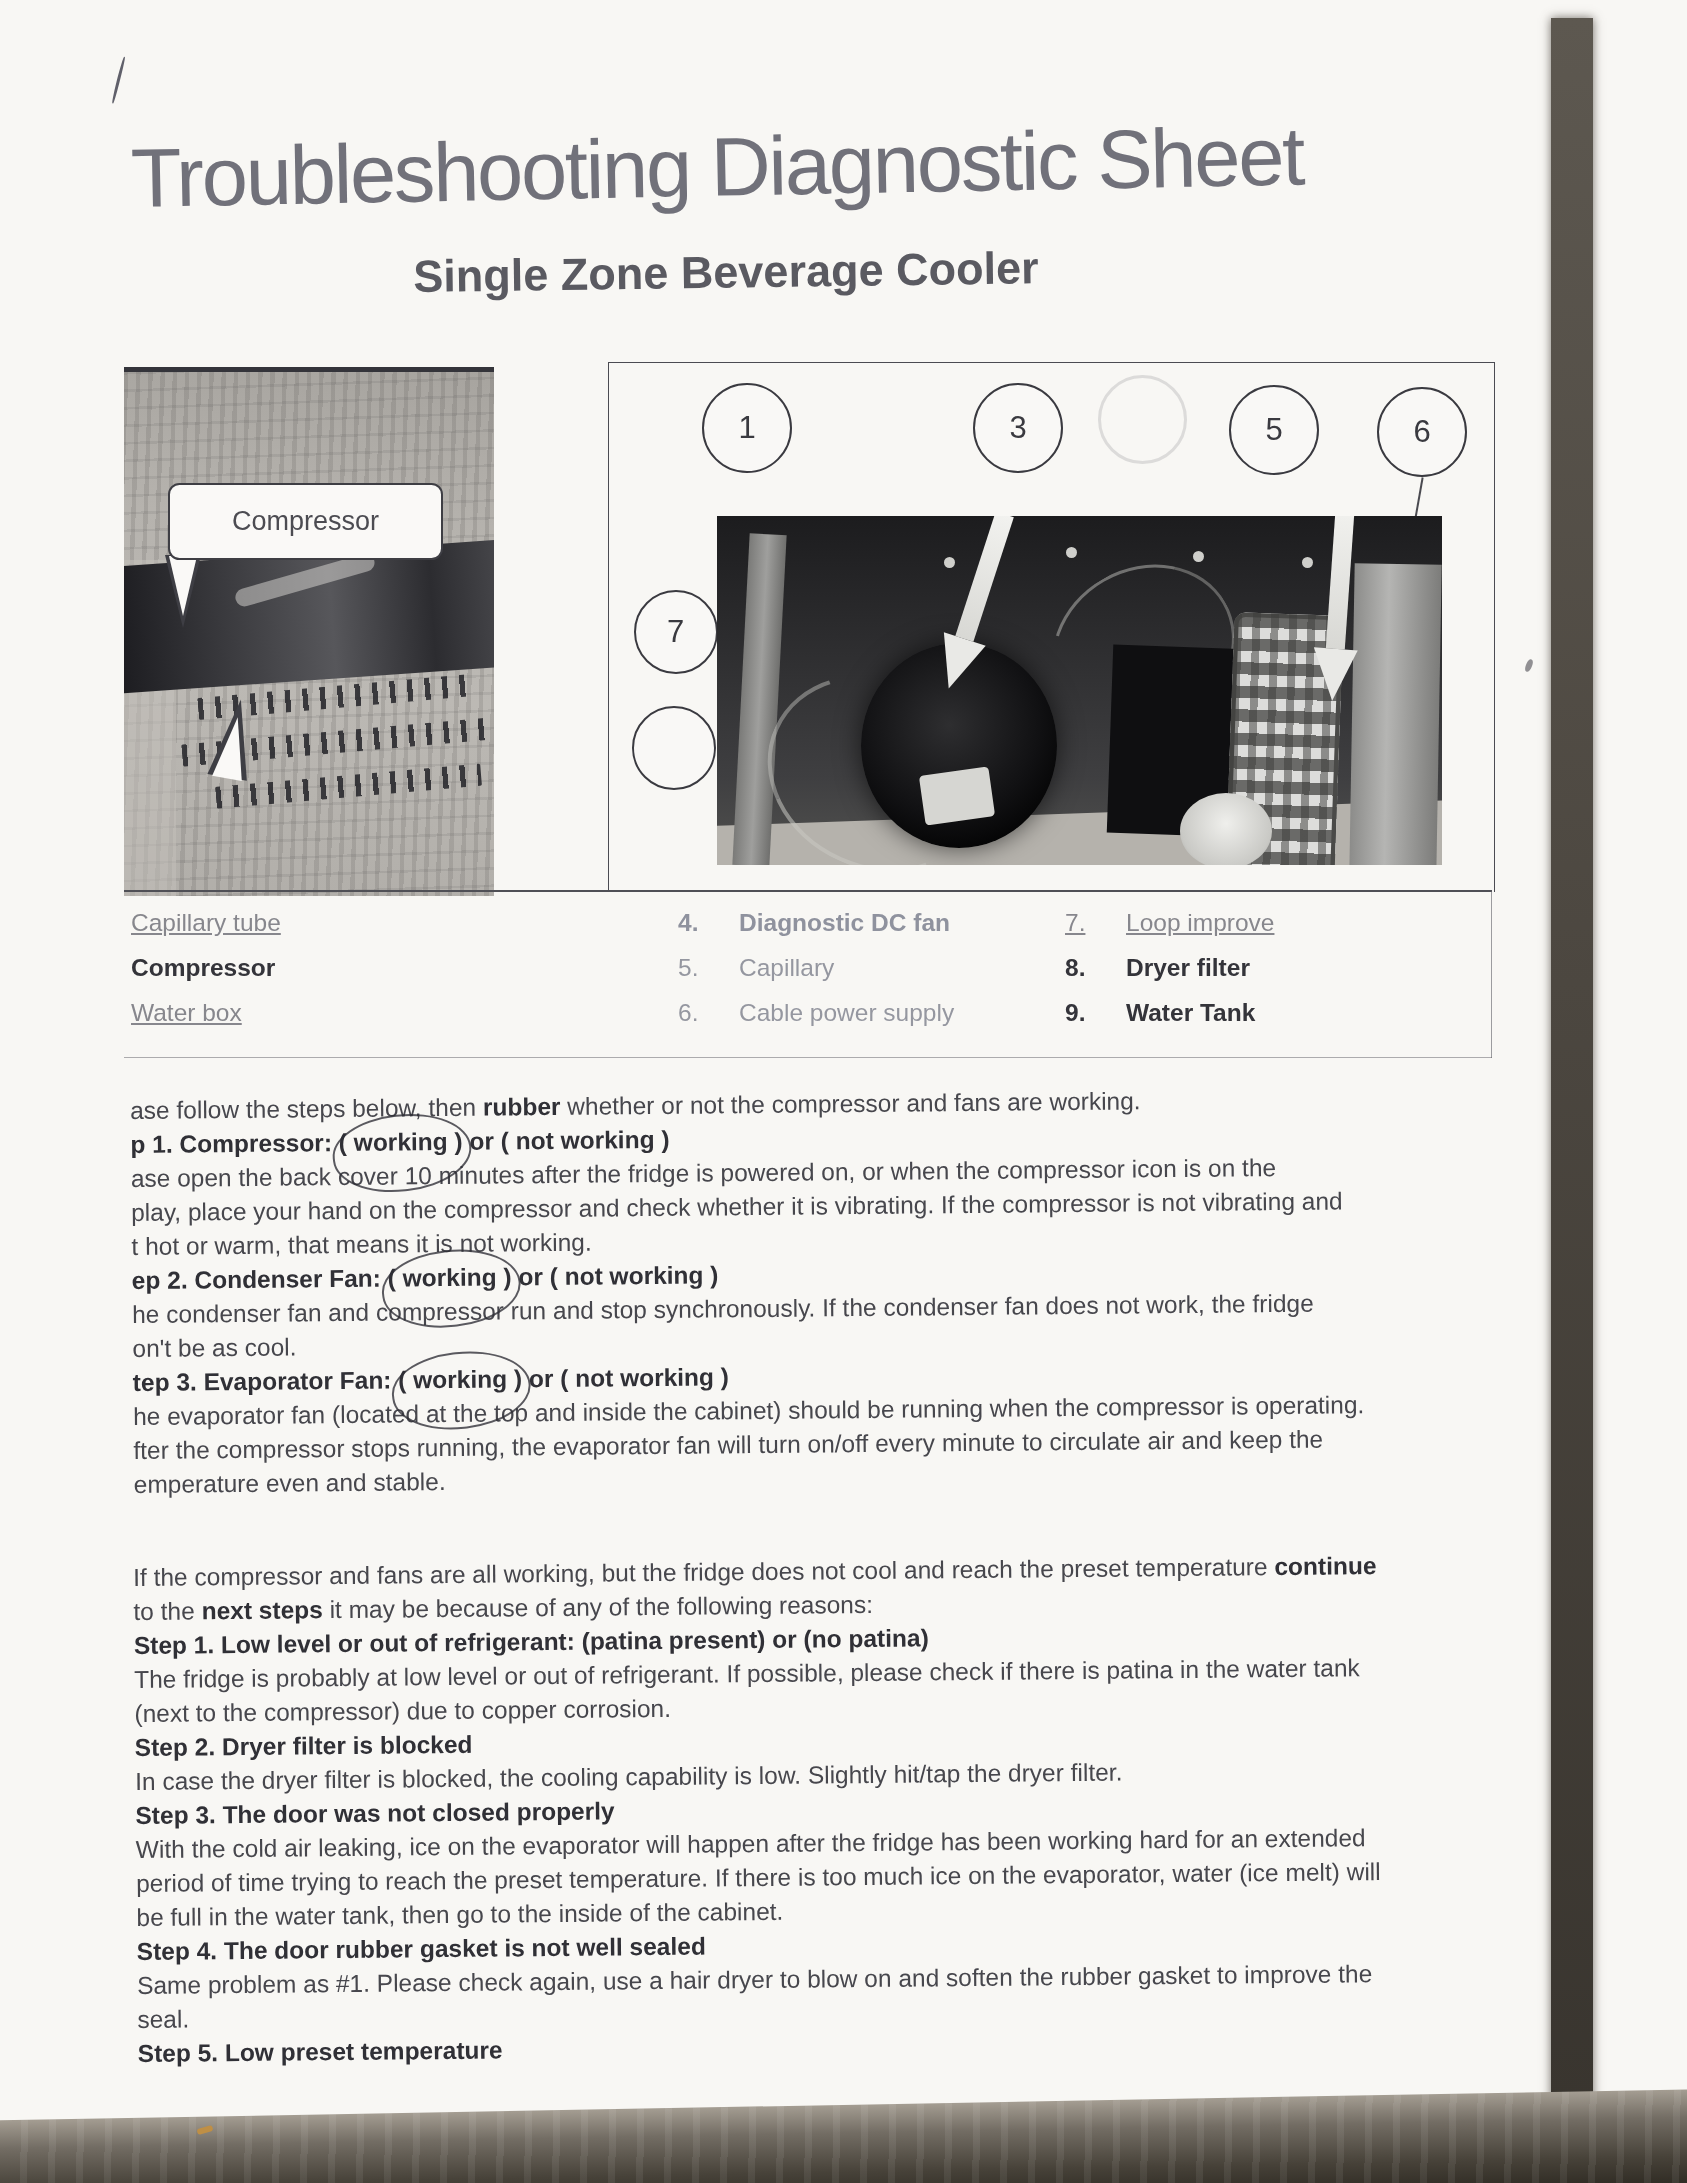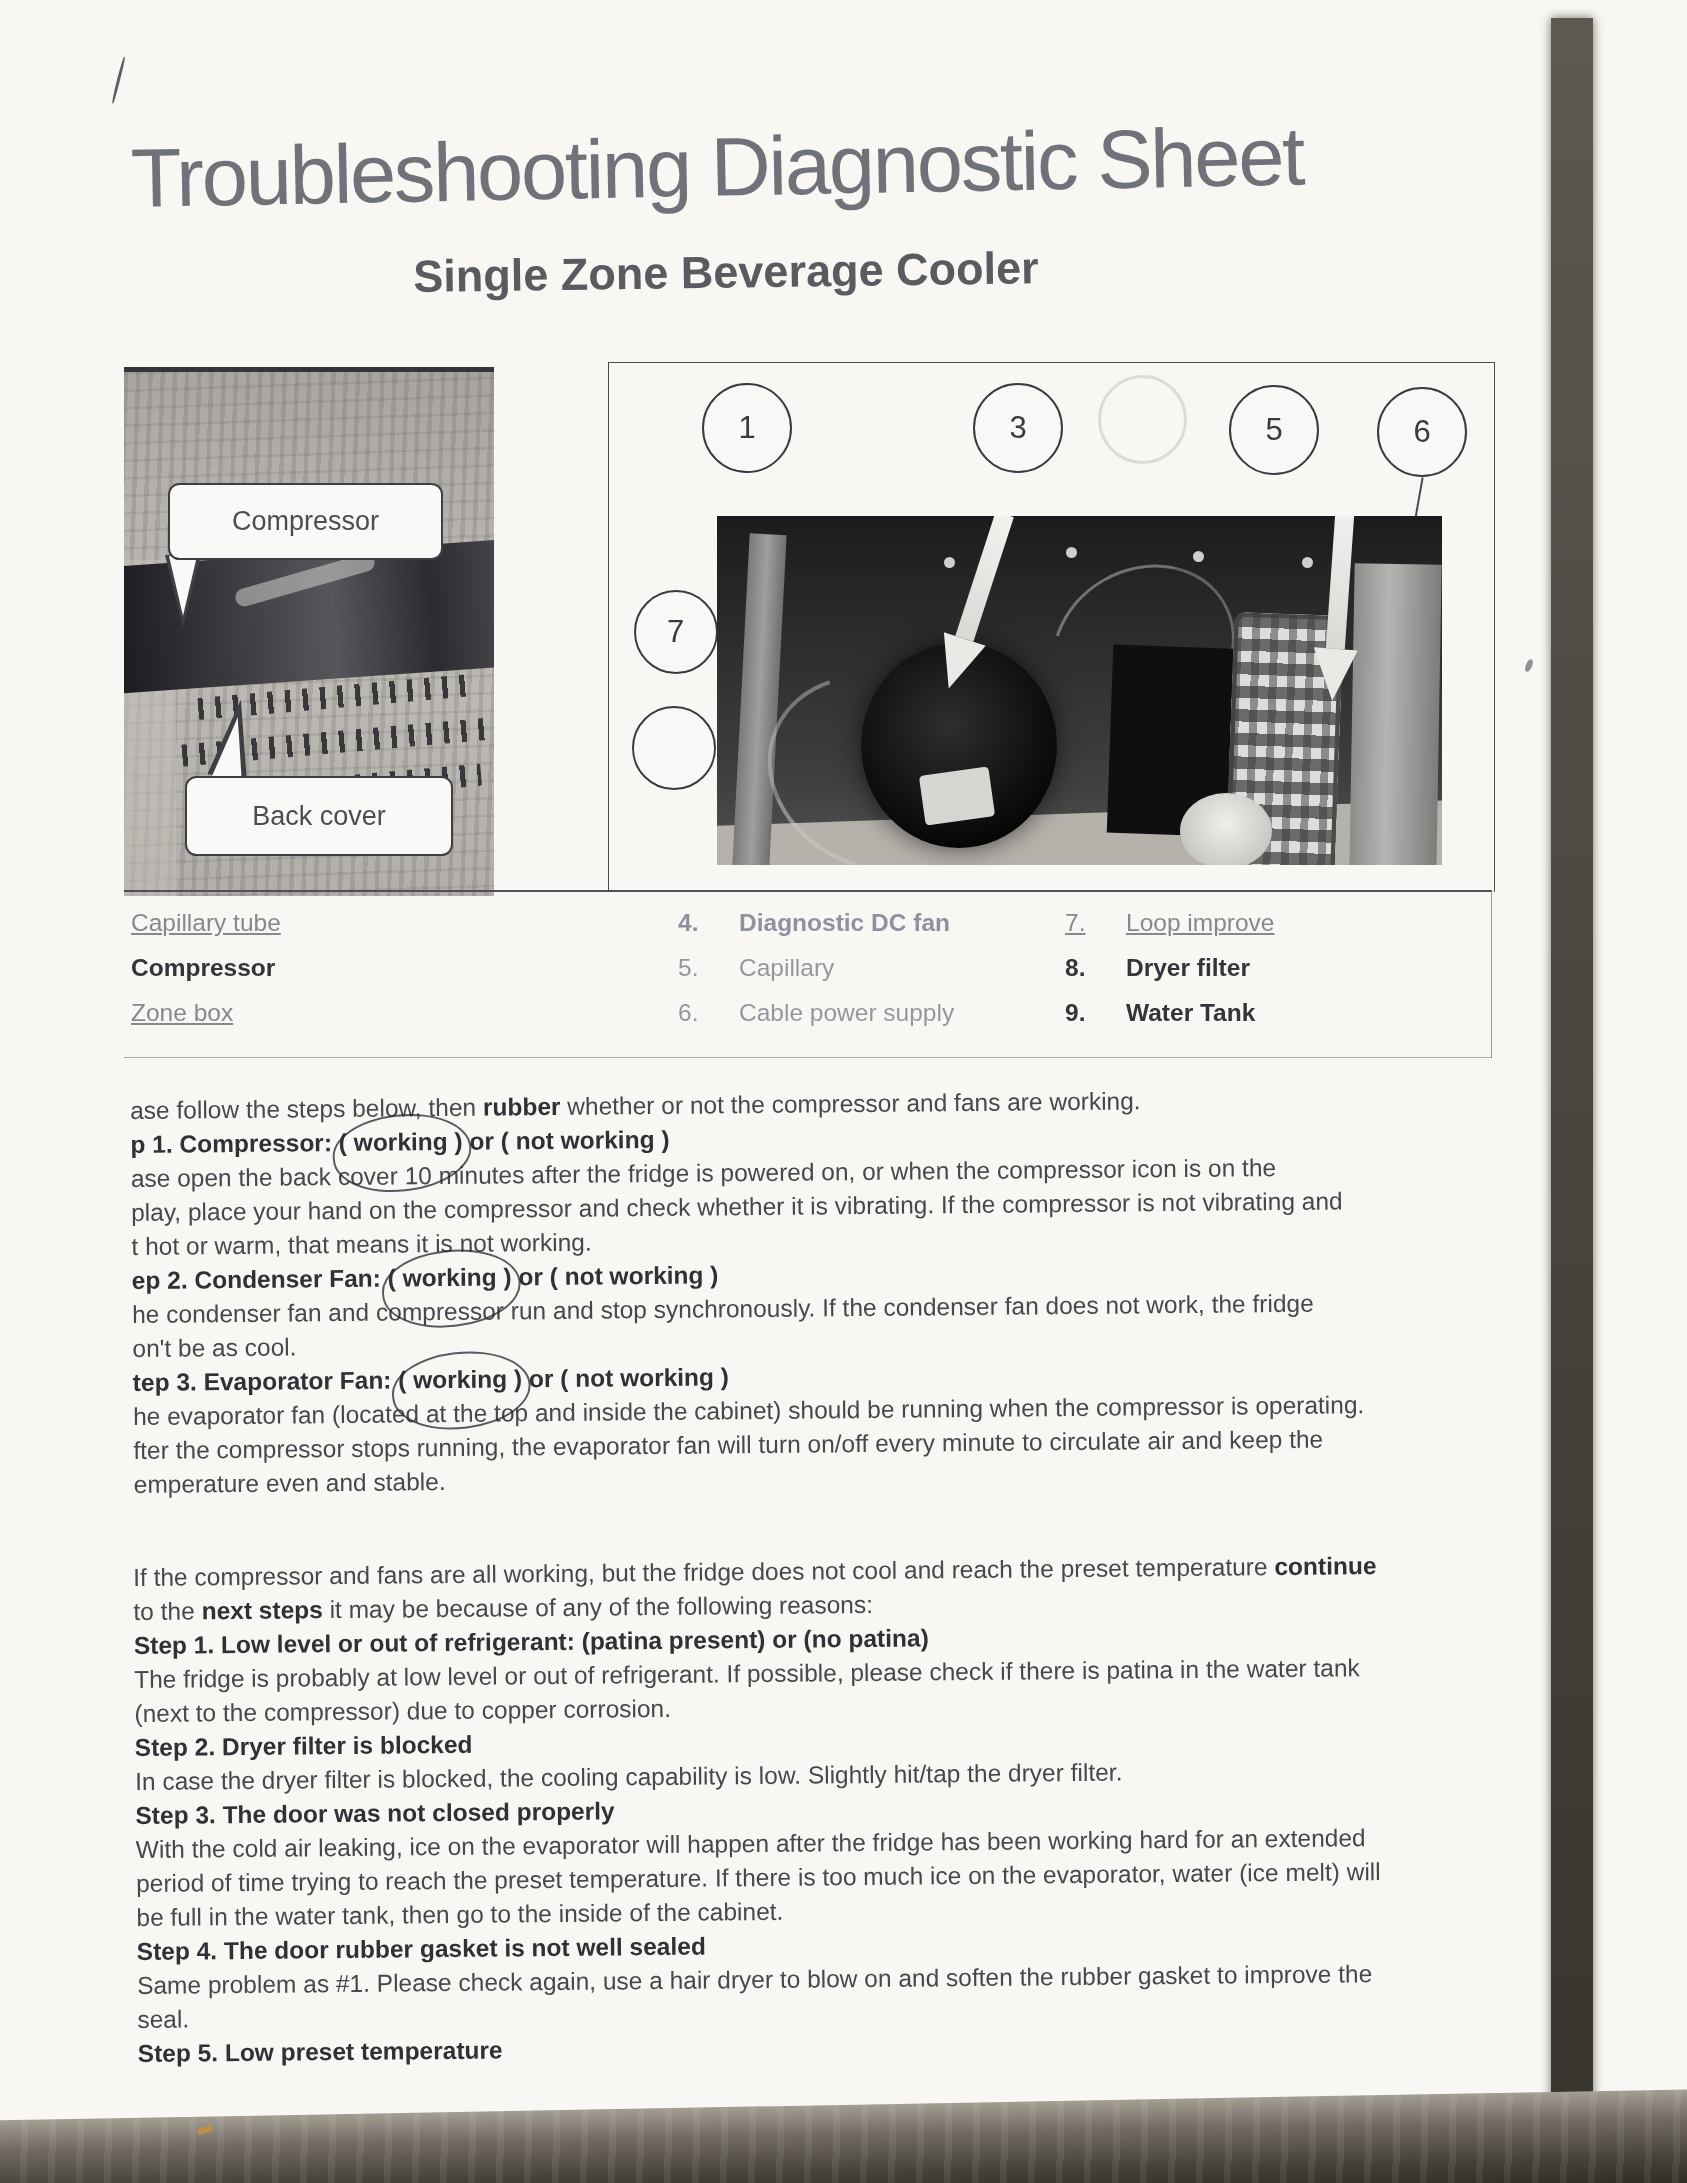--- a/index.html
+++ b/index.html
@@ -166,23 +166,20 @@
     <div class="vents">
       <div class="vent-row r1"></div>
       <div class="vent-row r2"></div>
       <div class="vent-row r3"></div>
     </div>
     <div class="ptr-down"></div>
     <div class="callout callout-compressor">
       <span>Compressor</span>
     </div>
     <div class="ptr-up"></div>
-    <div class="callout callout-backcover">
-      <span>Back cover</span>
-    </div>
   </div>
 
   <div class="right-box">
     <div class="circ c1">1</div>
     <div class="circ c3">3</div>
     <div class="circ ghost"></div>
     <div class="circ c5">5</div>
     <div class="circ c6">6</div>
     <div class="circ c7">7</div>
     <div class="circ cEmpty"></div>
@@ -220,21 +217,21 @@
 
   <div class="parts">
     <div class="pcol pcol1">
       <div class="pitem">
         <span class="lt">Capillary tube</span>
         </div>
       <div class="pitem">
         <span class="bd">Compressor</span>
         </div>
       <div class="pitem">
-        <span class="lt">Zone box</span>
+        <span class="lt">Water box</span>
         </div>
     </div>
     <div class="pcol pcol2">
       <div class="pitem">
         <span class="pnum sb">4.</span>
         <span class="sb">Diagnostic DC fan</span>
         </div>
       <div class="pitem">
         <span class="pnum lt2">5.</span>
         <span class="lt2">Capillary</span>

